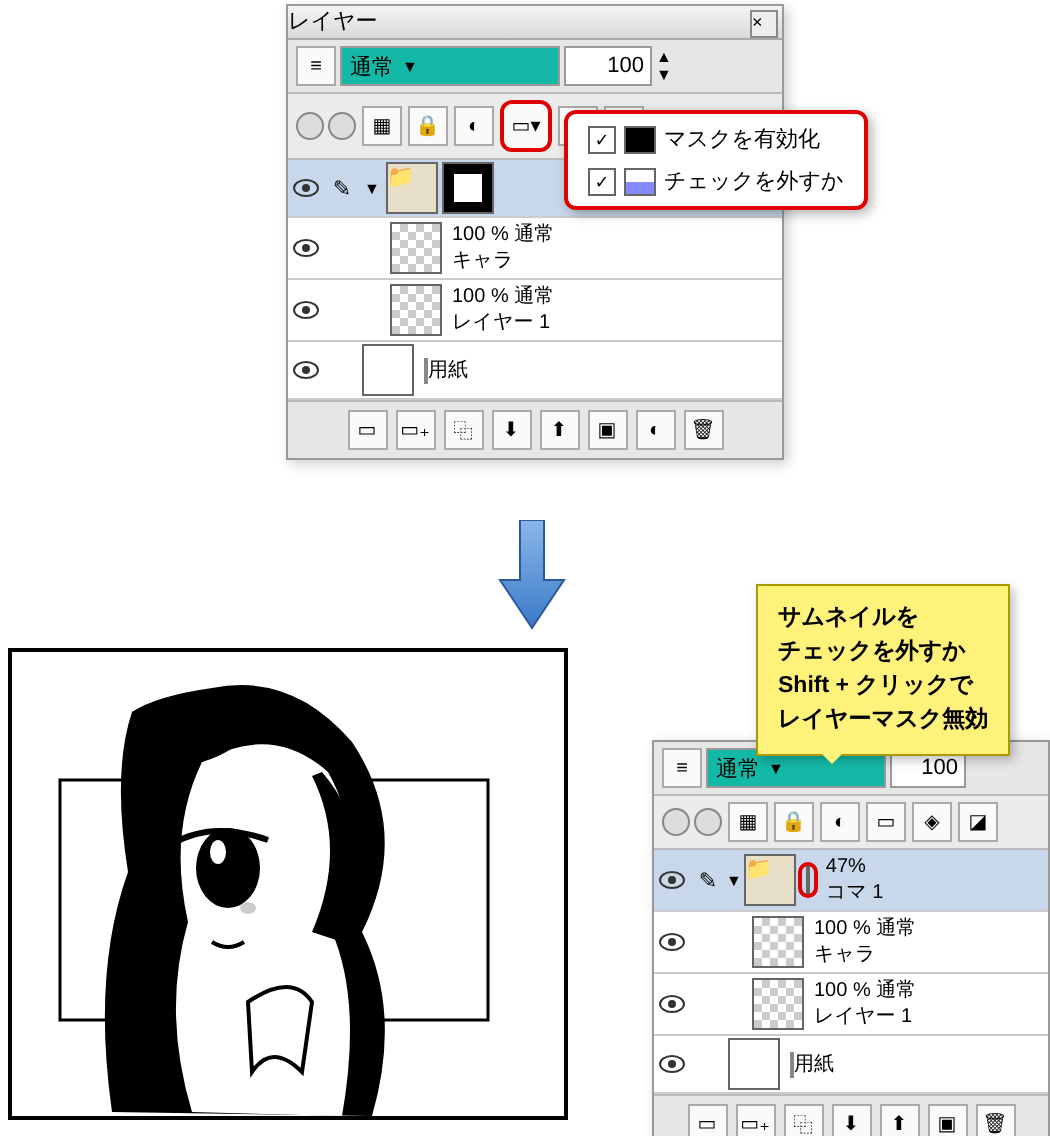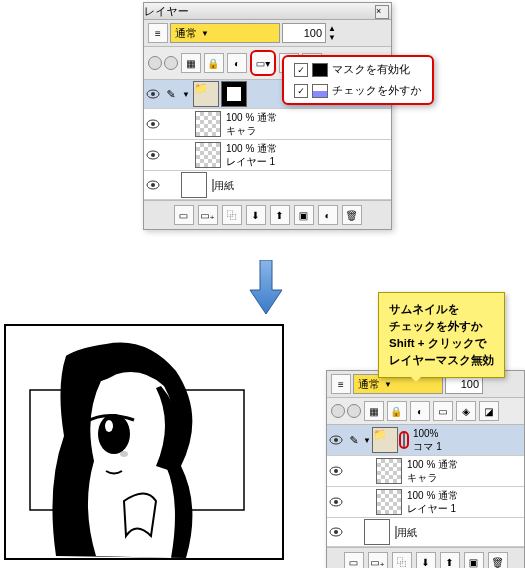--- a/index.html
+++ b/index.html
@@ -1,20 +1,20 @@
 <!DOCTYPE html>
 <html><head>
 <meta charset="utf-8">
 <style>
   body{margin:0;font-family:"MS Gothic","Hiragino Kaku Gothic Pro",sans-serif;font-size:11px;background:#fff;width:525px;height:568px;position:relative}
   .panel{position:absolute;background:#ebebeb;border:1px solid #999;box-shadow:2px 2px 6px rgba(0,0,0,.2)}
   .titlebar{background:linear-gradient(#f4f4f4,#d9d9d9);border-bottom:1px solid #aaa;height:16px;text-align:left;font-size:11px;line-height:16px;position:relative}
   .titlebar .close{position:absolute;right:2px;top:2px;width:12px;height:12px;border:1px solid #888;background:#eee;font-size:9px;line-height:10px}
   .toolbar{display:flex;align-items:center;gap:2px;padding:3px 4px;border-bottom:1px solid #bbb;background:#e6e6e6}
-  .sel{border:1px solid #999;background:#fde047;height:18px;display:flex;align-items:center;padding:0 4px;font-size:11px}
+  .sel{border:1px solid #999;background:#14b8a6;height:18px;display:flex;align-items:center;padding:0 4px;font-size:11px}
   .sel .tri{margin-left:4px;font-size:8px}
   .icn{width:18px;height:18px;border:1px solid #aaa;background:#fafafa;display:inline-flex;align-items:center;justify-content:center;font-size:10px}
   .opacity{border:1px solid #999;background:#fff;width:36px;height:18px;display:flex;align-items:center;justify-content:flex-end;padding:0 3px;font-size:11px}
   .row2{display:flex;align-items:center;gap:3px;padding:3px 4px;border-bottom:1px solid #bbb}
   .circles{display:flex;gap:2px}
   .circle{width:12px;height:12px;border:1px solid #888;border-radius:50%;background:#ddd}
   .layerrow{display:flex;align-items:center;border-bottom:1px solid #ccc;background:#fff;min-height:28px}
   .eye{width:18px;display:flex;align-items:center;justify-content:center}
   .lock{width:18px;display:flex;align-items:center;justify-content:center}
   .thumb{width:24px;height:24px;border:1px solid #666;background:#fff;margin:1px}
@@ -218,21 +218,21 @@
           <circle cx="7" cy="5" r="2" fill="#333"></circle>
         </svg>
       </span>
     <span class="lock">✎</span>
     <span style="font-size:8px">▼</span>
     <span class="thumb" style="background:#e8dfc8">📁</span>
     <span class="redbox" style="padding:1px;display:inline-block">
       <span class="maskthumb xmask"></span>
     </span>
     <div class="meta">
-      <div>100%</div>
+      <div>47%</div>
       <div>コマ 1</div>
     </div>
   </div>
   <div class="layerrow">
     <span class="eye">
         <svg class="eyeglyph" viewBox="0 0 14 10">
           <ellipse cx="7" cy="5" rx="6" ry="4" fill="none" stroke="#333"></ellipse>
           <circle cx="7" cy="5" r="2" fill="#333"></circle>
         </svg>
       </span>

